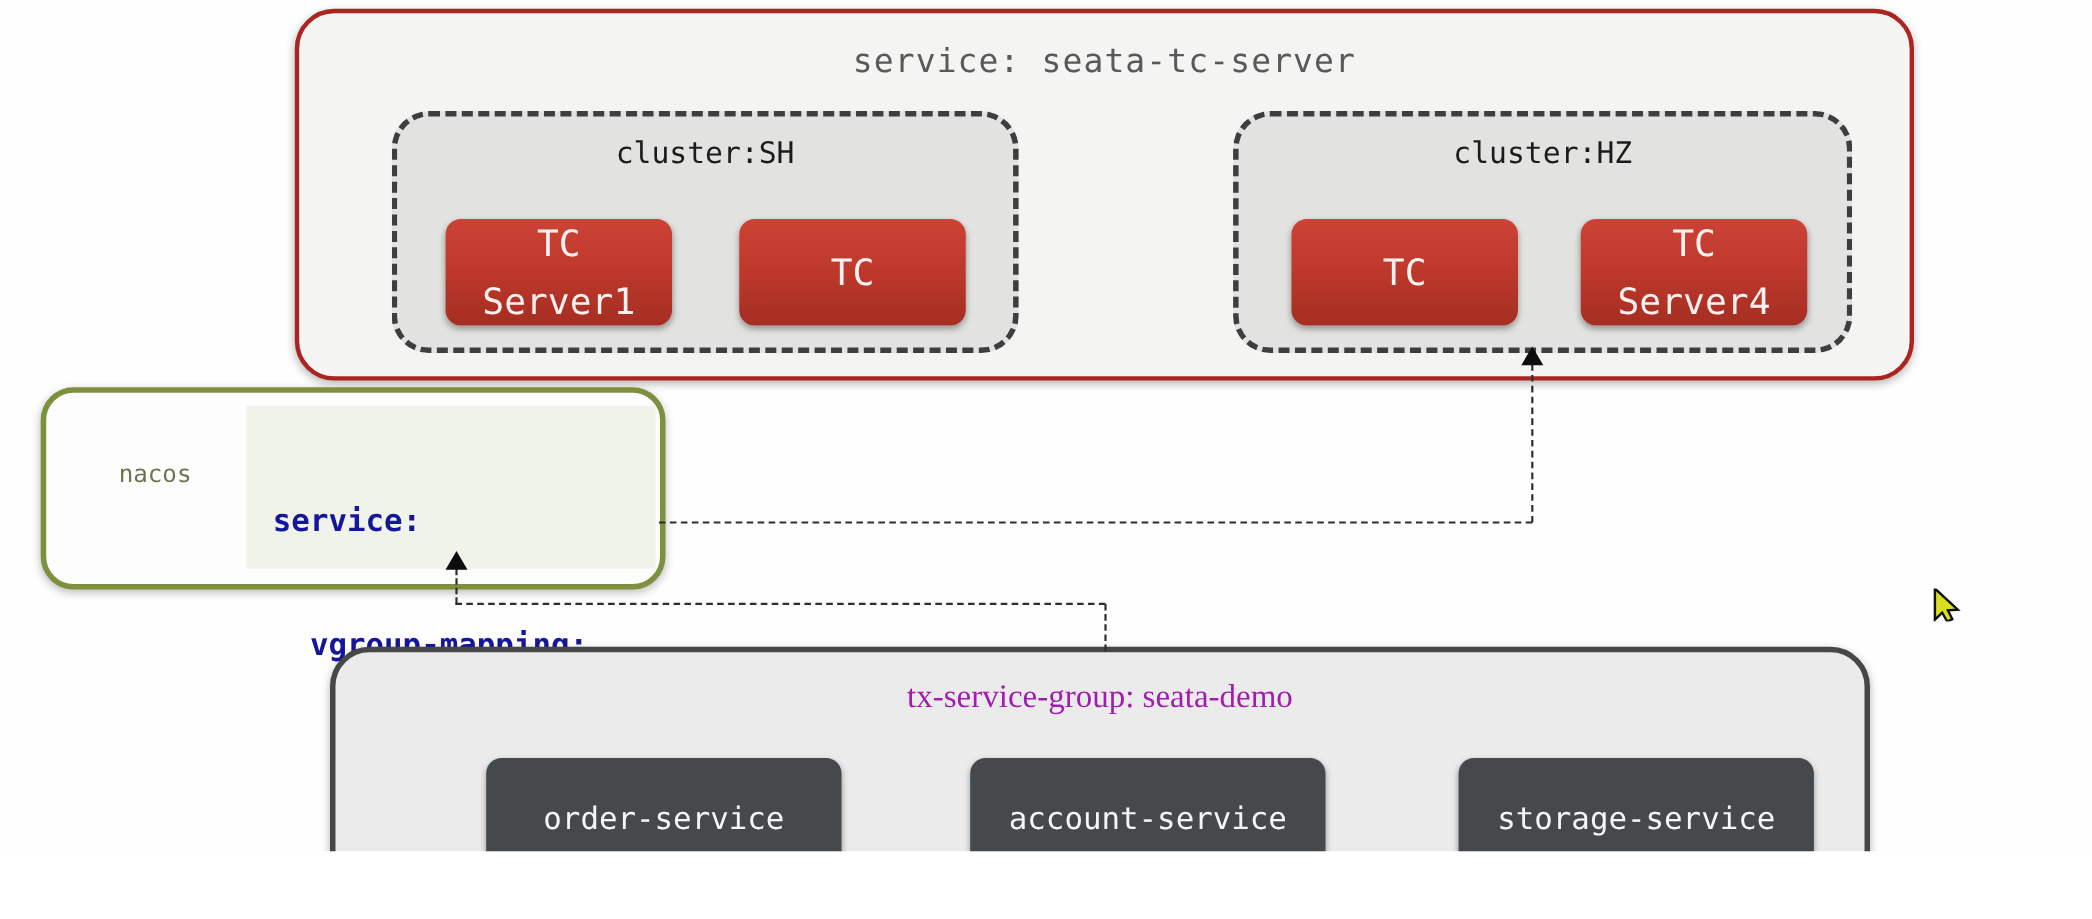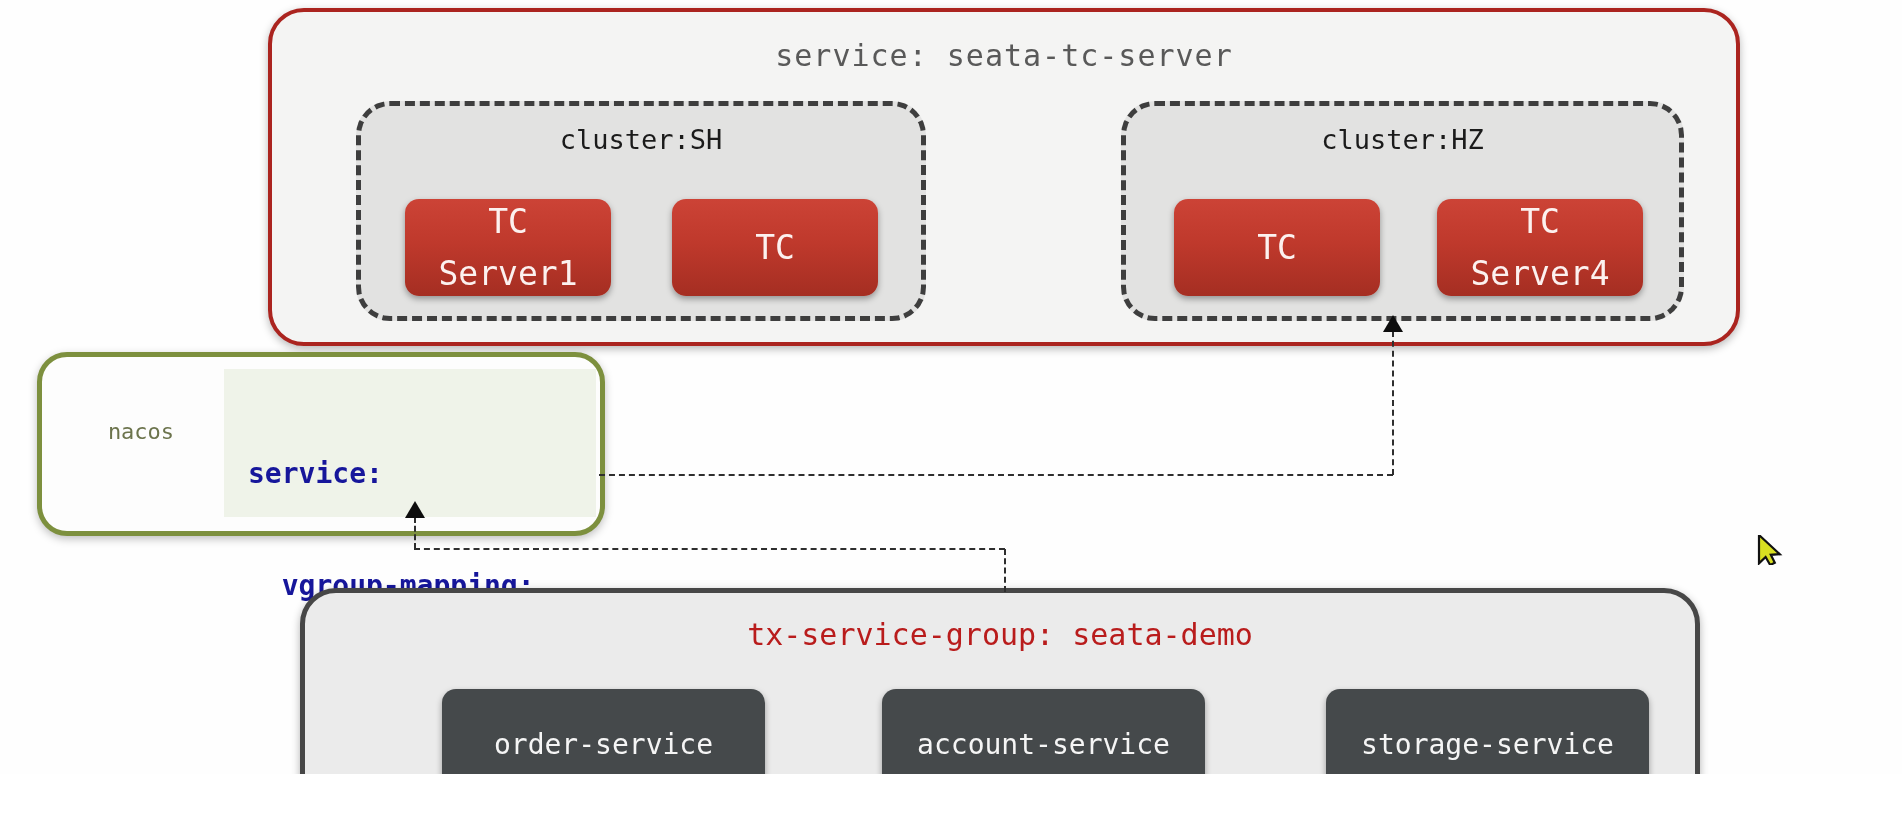--- a/index.html
+++ b/index.html
@@ -59,21 +59,21 @@
     vertical-align:-6px;
   }
   
   .tx-box{
     position:absolute;left:300px;top:588px;width:1400px;height:242px;
     background:#ebebeb;border:5px solid #474747;border-radius:36px;
     box-sizing:border-box;box-shadow:0 3px 8px rgba(0,0,0,.3);
   }
   .tx-title{
     position:absolute;left:0;right:0;top:24px;text-align:center;
-    font-size:30px;color:#b91c1c;
+    font-size:30px;color:#a21caf;font-family:Liberation Serif, serif;
   }
   .svc-box{
     position:absolute;top:96px;width:323px;height:110px;border-radius:14px;
     background:#45494b;color:#f5f5f5;font-size:28px;
     display:flex;align-items:center;justify-content:center;
     box-shadow:0 3px 6px rgba(0,0,0,.35);
     margin-left:41px;
   }
   .svc1{left:96px;} .svc2{left:536px;} .svc3{left:980px;}
   

